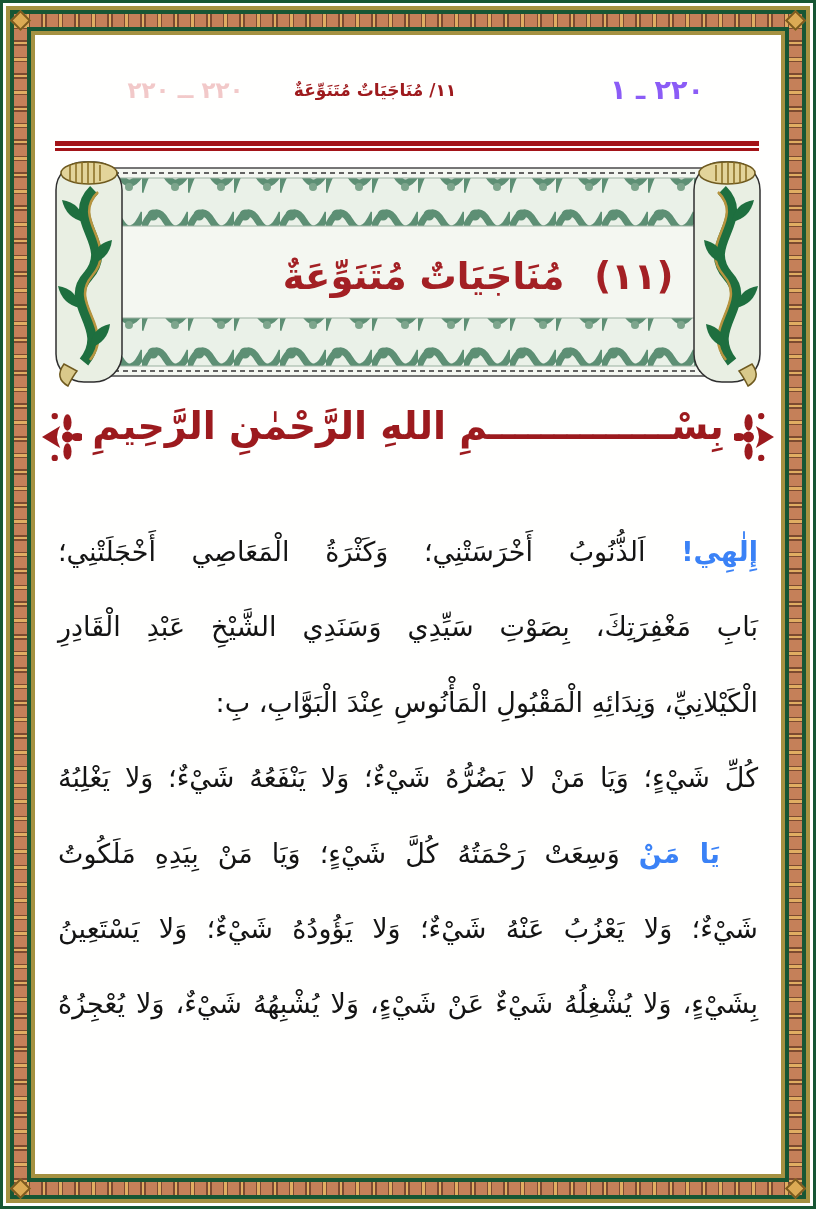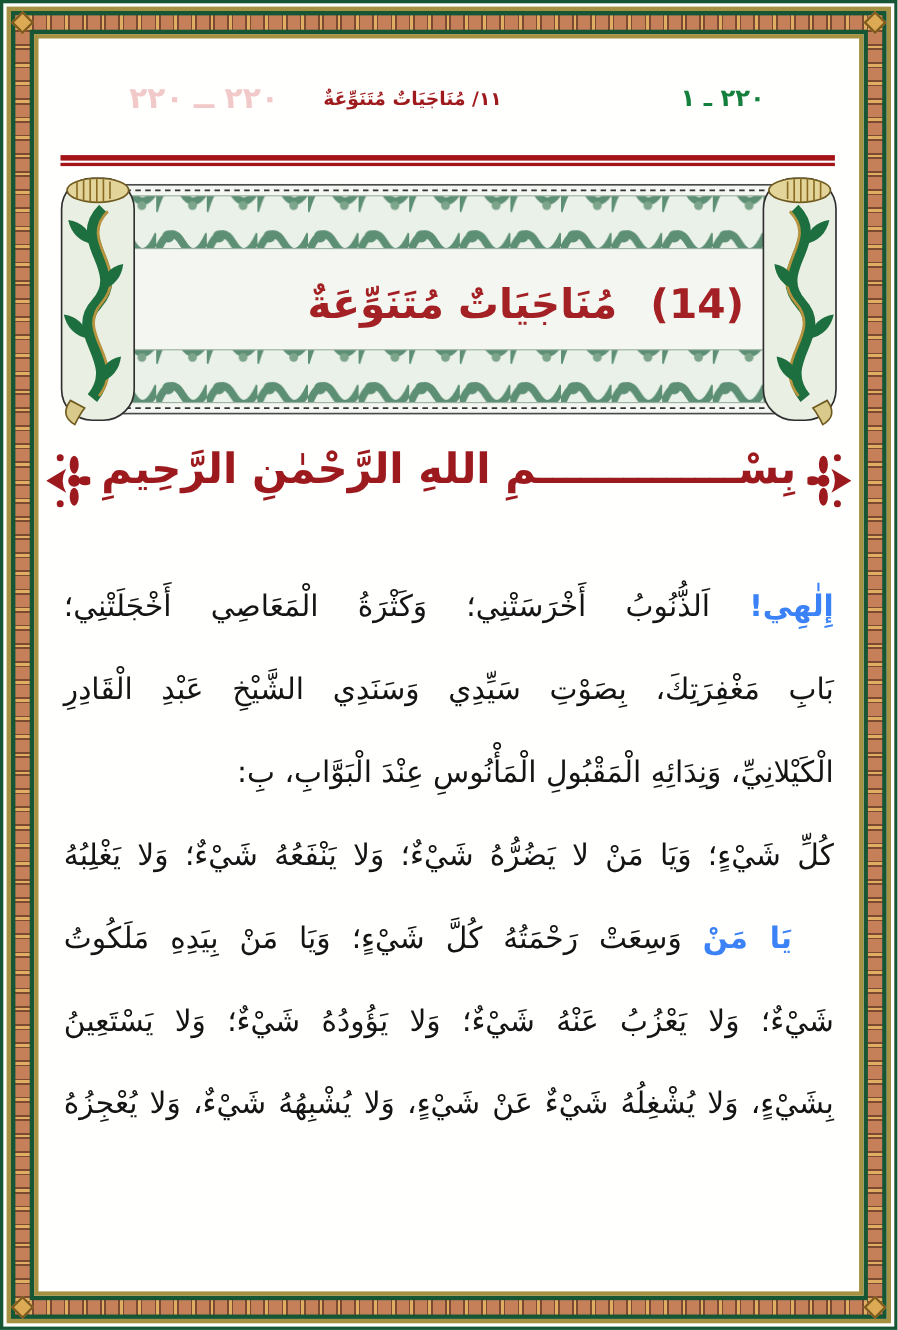--- a/index.html
+++ b/index.html
@@ -19,23 +19,23 @@
   .chain.left, .chain.right { background:repeating-linear-gradient(0deg,#c58059 0 11px,#7c4a30 11px 12.5px,#e0ad62 12.5px 15px,#7c4a30 15px 16.5px); }
   .chain.left   { top:14px; bottom:14px; left:14px;  width:13px; }
   .chain.right  { top:14px; bottom:14px; right:14px; width:13px; }
   .corner-gem { position:absolute; width:15px; height:15px; background:#dcaa54; border:2px solid #7c5a1e; transform:rotate(45deg); }
   .corner-gem.tl { top:13px; left:13px; } .corner-gem.tr { top:13px; right:13px; }
   .corner-gem.bl { bottom:13px; left:13px; } .corner-gem.br { bottom:13px; right:13px; }
 
   
   .header-row { position:absolute; top:64px; left:0; right:0; height:52px; direction:ltr; }
   .header-row > div { position:absolute; line-height:52px; white-space:nowrap; font-weight:bold; }
-  .ghost-number { left:58px;  width:255px; text-align:center; color:#f2c9c9; font-size:27px; letter-spacing:4px; direction:rtl; }
+  .ghost-number { left:58px;  width:255px; text-align:center; color:#f2c9c9; font-size:23px; letter-spacing:4px; direction:rtl; }
   .chapter-ref  { left:263px; width:224px; text-align:center; color:#9e1a1d; font-size:17px; direction:rtl; }
-  .page-number  { left:586px; width:142px; text-align:center; color:#15803d; font-size:22px; letter-spacing:2px; direction:rtl; }
+  .page-number  { left:586px; width:142px; text-align:center; color:#8b5cf6; font-size:27px; letter-spacing:2px; direction:rtl; }
   .double-rule  { position:absolute; top:141px; left:55px; right:57px; height:10px;
                   border-top:5px solid #a31418; border-bottom:3px solid #a31418; }
 
   
   .banner-wrap { position:absolute; top:156px; left:50px; width:716px; height:235px; }
   .banner-svg  { position:absolute; inset:0; }
   .banner-text { position:absolute; left:146px; top:78px; width:564px; height:84px;
                  display:flex; direction:rtl; justify-content:center; align-items:center; gap:30px;
                  color:#a32024; font-size:37px; font-weight:bold; white-space:nowrap; }
 
@@ -114,21 +114,21 @@
         <path d="M44 34 C 14 64 66 88 38 120 C 12 148 62 172 34 206" stroke="#1e6f3f" stroke-width="11" fill="none"></path>
         <path d="M48 36 C 20 64 70 88 42 120 C 18 148 66 172 40 204" stroke="#b7943f" stroke-width="2.5" fill="none"></path>
         <path d="M34 66 q-18 -4 -22 -22 q19 3 22 22z" fill="#1e6f3f"></path>
         <path d="M42 108 q18 -6 20 -24 q-19 4 -20 24z" fill="#1e6f3f"></path>
         <path d="M30 152 q-18 -4 -22 -22 q19 3 22 22z" fill="#1e6f3f"></path>
         <path d="M40 192 q18 -6 20 -24 q-19 4 -20 24z" fill="#1e6f3f"></path>
         <path d="M14 208 q-10 14 4 22 q5 -10 9 -15z" fill="#d9c98a" stroke="#6f5a1f" stroke-width="1.5"></path>
       </g>
     </svg>
     <div class="banner-text">
-      <span>(14)</span>
+      <span>(١١)</span>
       <span>مُنَاجَيَاتٌ مُتَنَوِّعَةٌ</span>
     </div>
   </div>
 
   <div class="bismillah-row">
     <svg width="40" height="66" viewBox="0 0 44 66" aria-hidden="true">
       <g fill="#9c1a1e">
         <path d="M44 33 L24 21 q7 12 0 24 z"></path>
         <circle cx="16" cy="33" r="6"></circle>
         <ellipse cx="16" cy="17" rx="4.5" ry="9"></ellipse>

